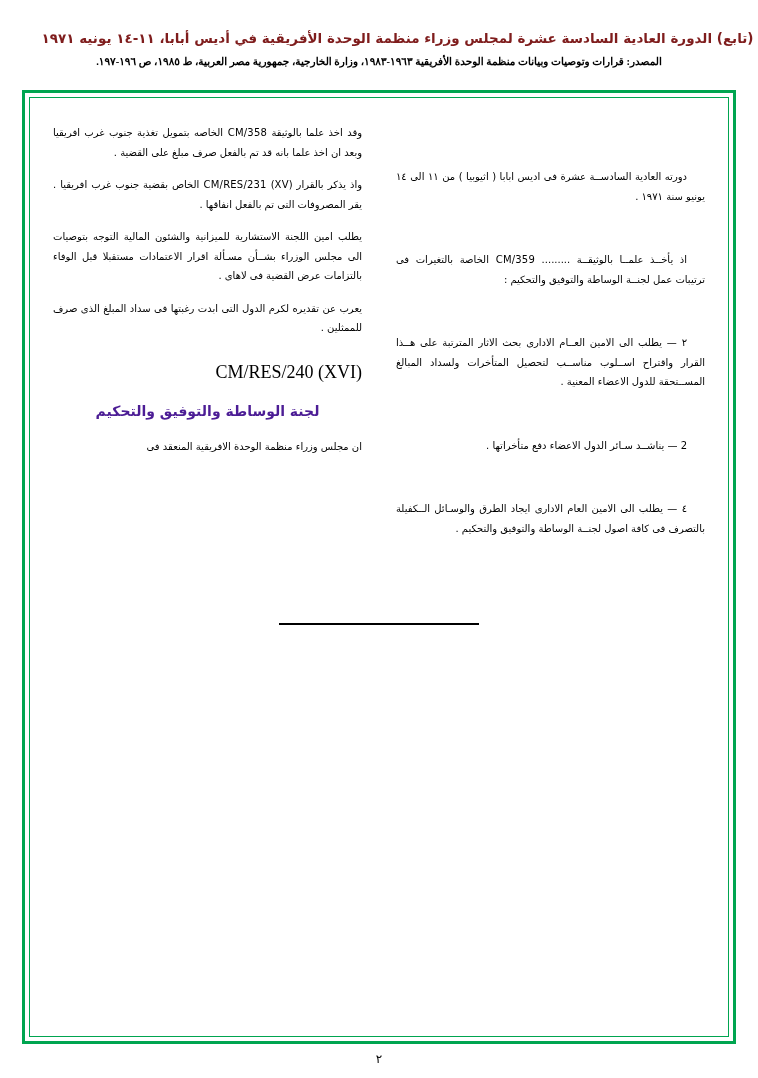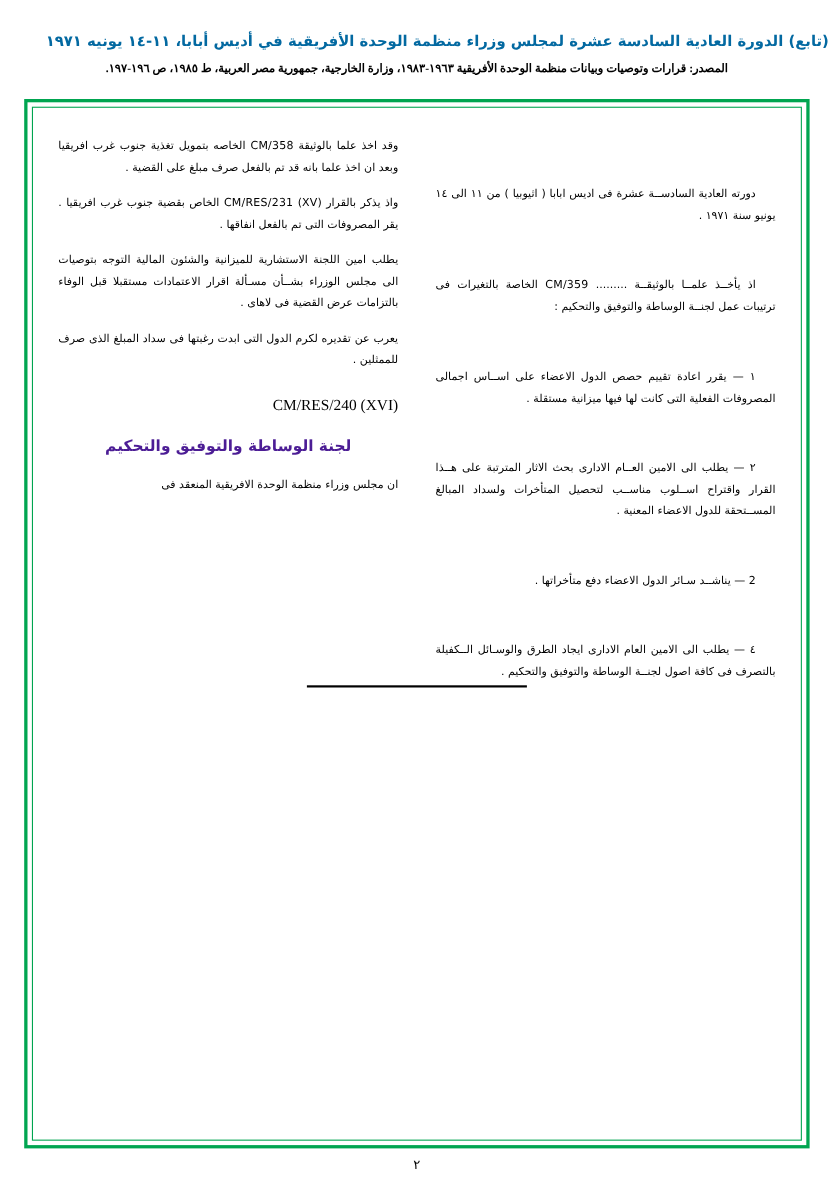--- a/index.html
+++ b/index.html
@@ -21,21 +21,21 @@
     position: absolute;
     top: 28px;
     right: 0;
     left: 0;
     text-align: center;
   }
   .header-title {
     font-family: "DejaVu Sans", sans-serif;
     font-weight: bold;
     font-size: 13.5px;
-    color: #0369a1;
+    color: #7f1d1d;
     line-height: 1.5;
     direction: rtl;
     padding-left: 37px;
   }
   .header-source {
     margin-top: 7px;
     font-family: Liberation Serif, serif;
     font-weight: bold;
     font-size: 10.5px;
     color: #000000;
@@ -86,21 +86,21 @@
     text-align: justify;
     text-align-last: right;
     letter-spacing: 0.2px;
   }
   .para.indent {
     text-indent: 18px;
     margin-top: 44px;
   }
   .res-code {
     font-family: "Liberation Serif", serif;
-    font-size: 14px;
+    font-size: 18px;
     direction: ltr;
     text-align: right;
     margin: 24px 0 20px 0;
   }
   .section-heading {
     font-family: "DejaVu Sans", sans-serif;
     font-weight: bold;
     font-size: 14px;
     text-align: center;
     margin: 18px 0 18px 0;
@@ -145,21 +145,20 @@
   </div>
 
   <div class="frame">
     <div class="frame-inner"></div>
 
     <div class="columns">
 
       <div class="col">
         <p class="para indent">دورته العادية السادســة عشرة فى اديس ابابا ( اثيوبيا ) من ١١ الى ١٤ يونيو سنة ١٩٧١ .</p>
         <p class="para indent">اذ يأخــذ علمــا بالوثيقــة  ......... CM/359 الخاصة بالتغيرات فى ترتيبات عمل لجنــة الوساطة والتوفيق والتحكيم :</p>
-        <p class="para indent">١ — يقرر اعادة تقييم حصص الدول الاعضاء على اســاس اجمالى المصروفات الفعلية التى كانت لها فيها ميزانية مستقلة .</p>
         <p class="para indent">٢ — يطلب الى الامين العــام الادارى بحث الاثار المترتبة على هــذا القرار واقتراح اســلوب مناســب لتحصيل المتأخرات ولسداد المبالغ المســتحقة للدول الاعضاء المعنية .</p>
         <p class="para indent">2 — يناشــد سـائر الدول الاعضاء دفع متأخراتها .</p>
         <p class="para indent">٤ — يطلب الى الامين العام الادارى ايجاد الطرق والوسـائل الــكفيلة بالتصرف فى كافة اصول لجنــة الوساطة والتوفيق والتحكيم .</p>
       </div>
 
       <div class="col">
         <p class="para">وقد اخذ علما بالوثيقة CM/358 الخاصه بتمويل تغذية جنوب غرب افريقيا وبعد ان اخذ علما بانه قد تم بالفعل صرف مبلغ على القضية .</p>
         <p class="para">واذ يذكر بالقرار (XV) CM/RES/231 الخاص بقضية جنوب غرب افريقيا . يقر المصروفات التى تم بالفعل انفاقها .</p>
         <p class="para">يطلب امين اللجنة الاستشارية للميزانية والشئون المالية التوجه بتوصيات الى مجلس الوزراء بشــأن مسـألة اقرار الاعتمادات مستقبلا قبل الوفاء بالتزامات عرض القضية فى لاهاى .</p>
         <p class="para">يعرب عن تقديره لكرم الدول التى ابدت رغبتها فى سداد المبلغ الذى صرف للممثلين .</p>

